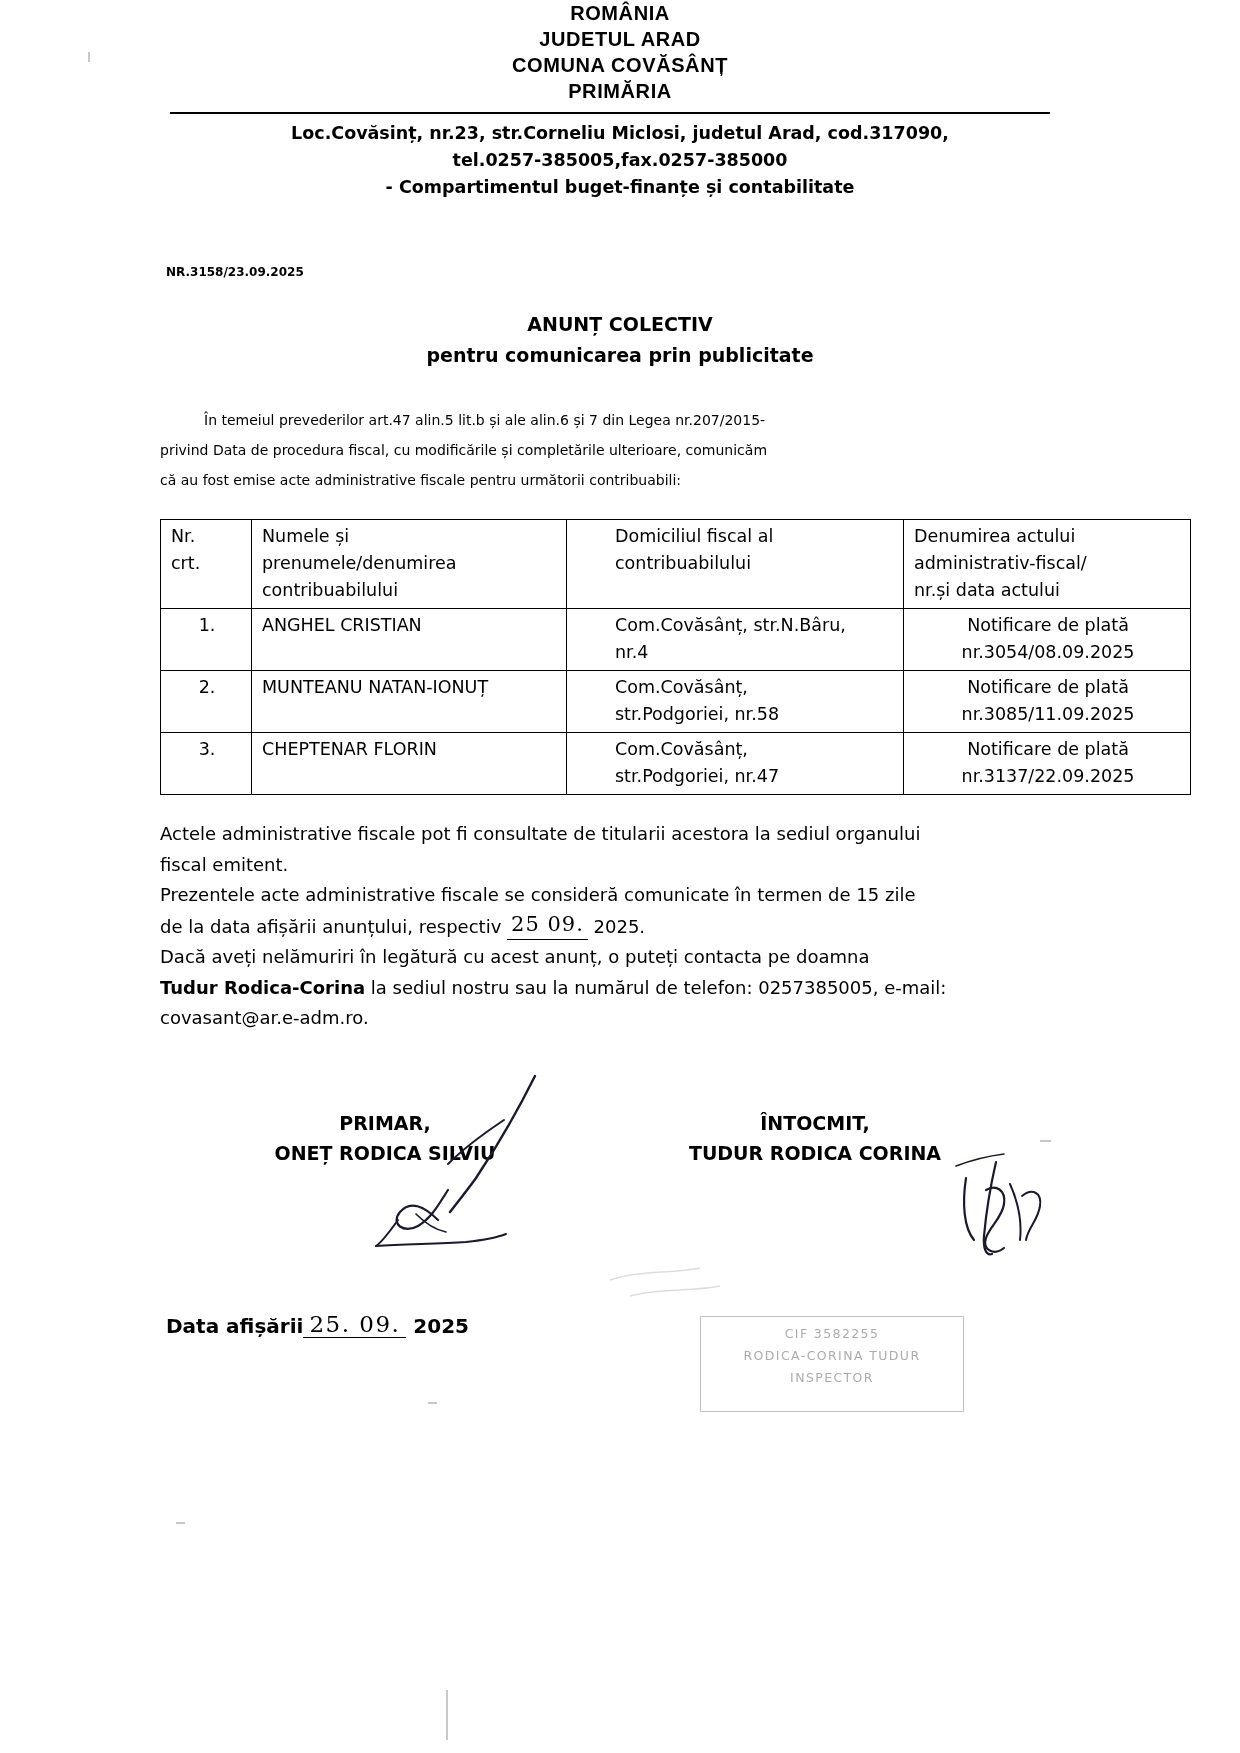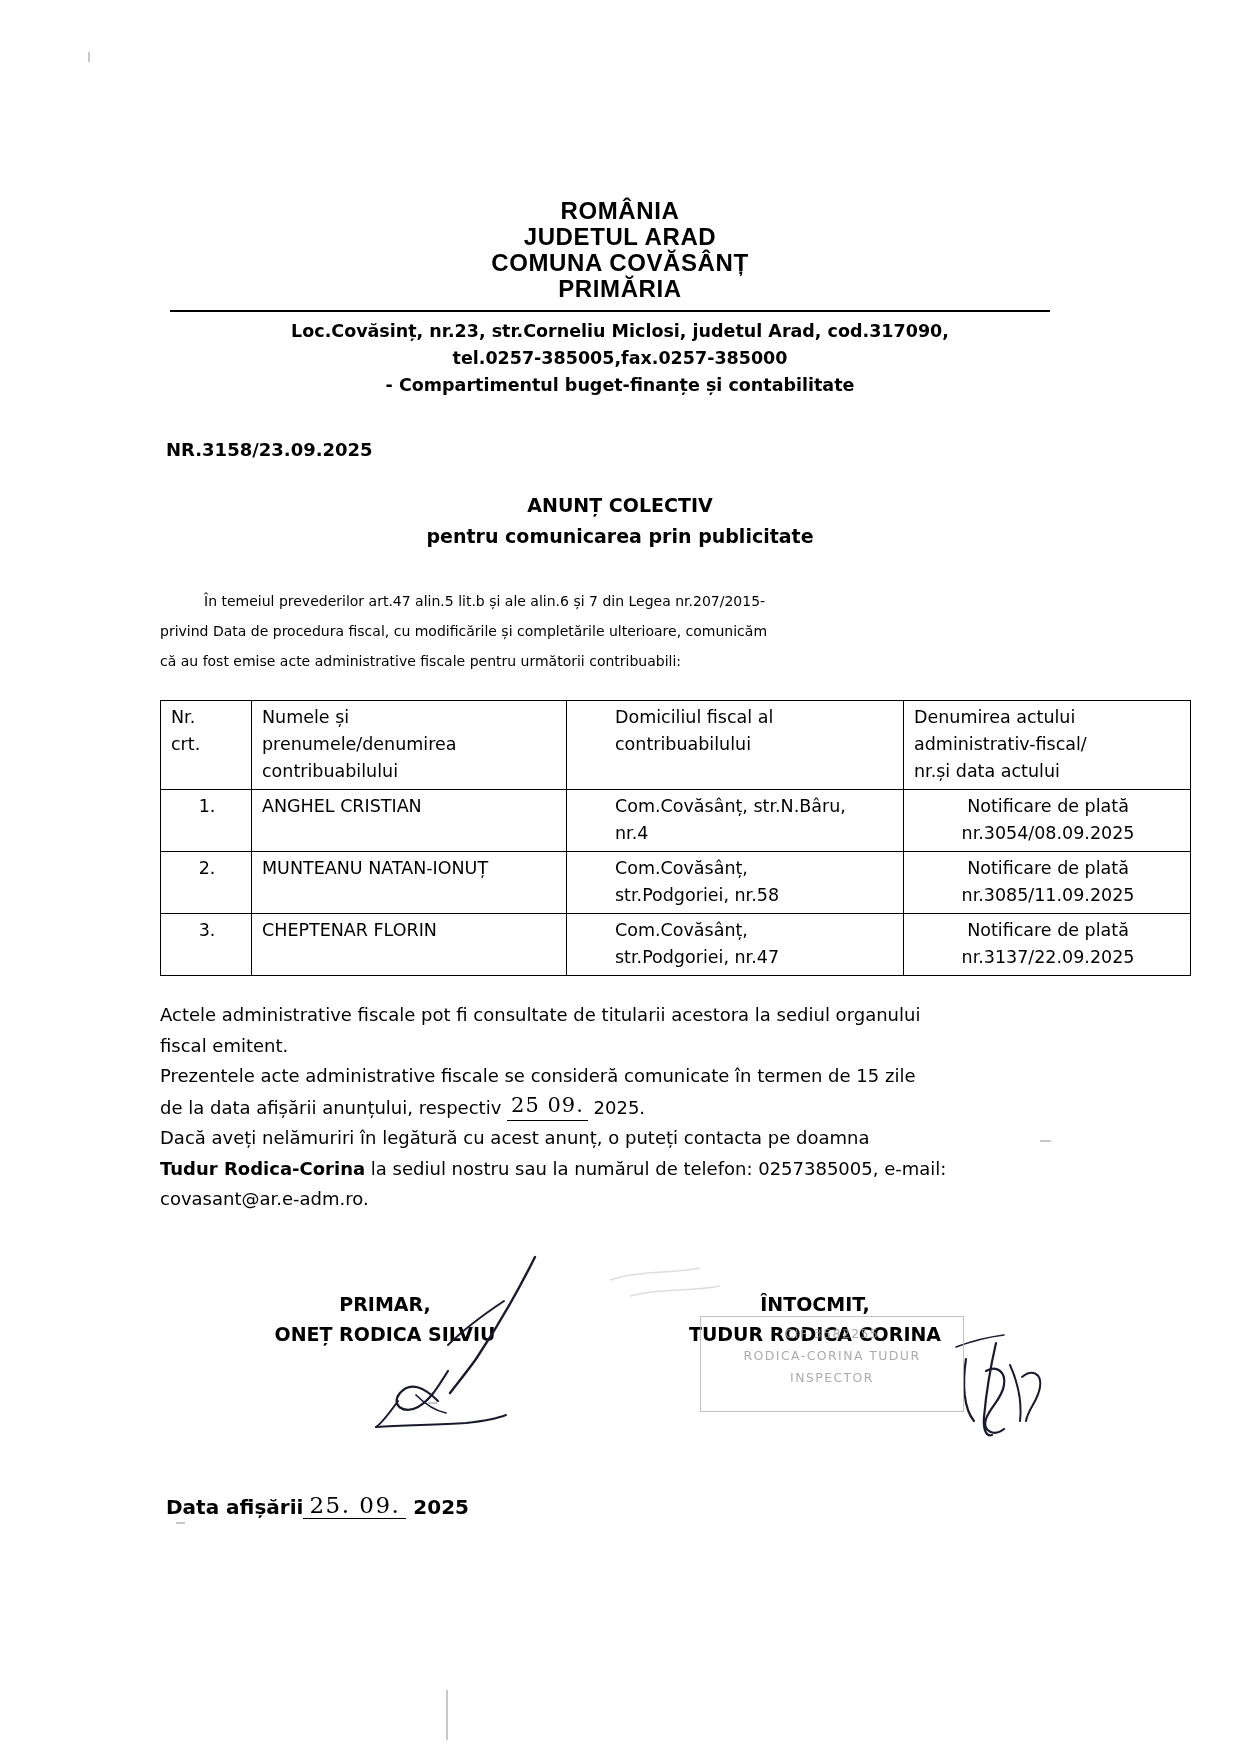--- a/index.html
+++ b/index.html
@@ -27,46 +27,45 @@
   .content {
     position: absolute;
     left: 160px;
     top: 0;
     width: 920px;
   }
   .header-block {
     text-align: center;
     font-family: "Liberation Sans", sans-serif;
     font-weight: bold;
-    font-size: 24px;
+    font-size: 20px;
     line-height: 26px;
     letter-spacing: .6px;
-    margin-top: 198px;
   }
   .header-block div {
     white-space: nowrap;
   }
   .rule {
     border-top: 2.5px solid #000;
     margin: 8px 0 6px 0;
     width: 880px;
     margin-left: 10px;
   }
   .addr {
     text-align: center;
     font-family: "DejaVu Sans", sans-serif;
     font-weight: bold;
     font-size: 17.5px;
     line-height: 27px;
   }
   .nr-doc {
-    margin-top: 40px;
-    font-family: "DejaVu Sans", sans-serif;
-    font-weight: bold;
-    font-size: 18px;
+    margin-top: 64px;
+    font-family: "DejaVu Sans", sans-serif;
+    font-weight: bold;
+    font-size: 12px;
     padding-left: 6px;
   }
   .title {
     text-align: center;
     font-family: "DejaVu Sans", sans-serif;
     font-weight: bold;
     font-size: 19px;
     line-height: 31px;
     margin-top: 30px;
   }

